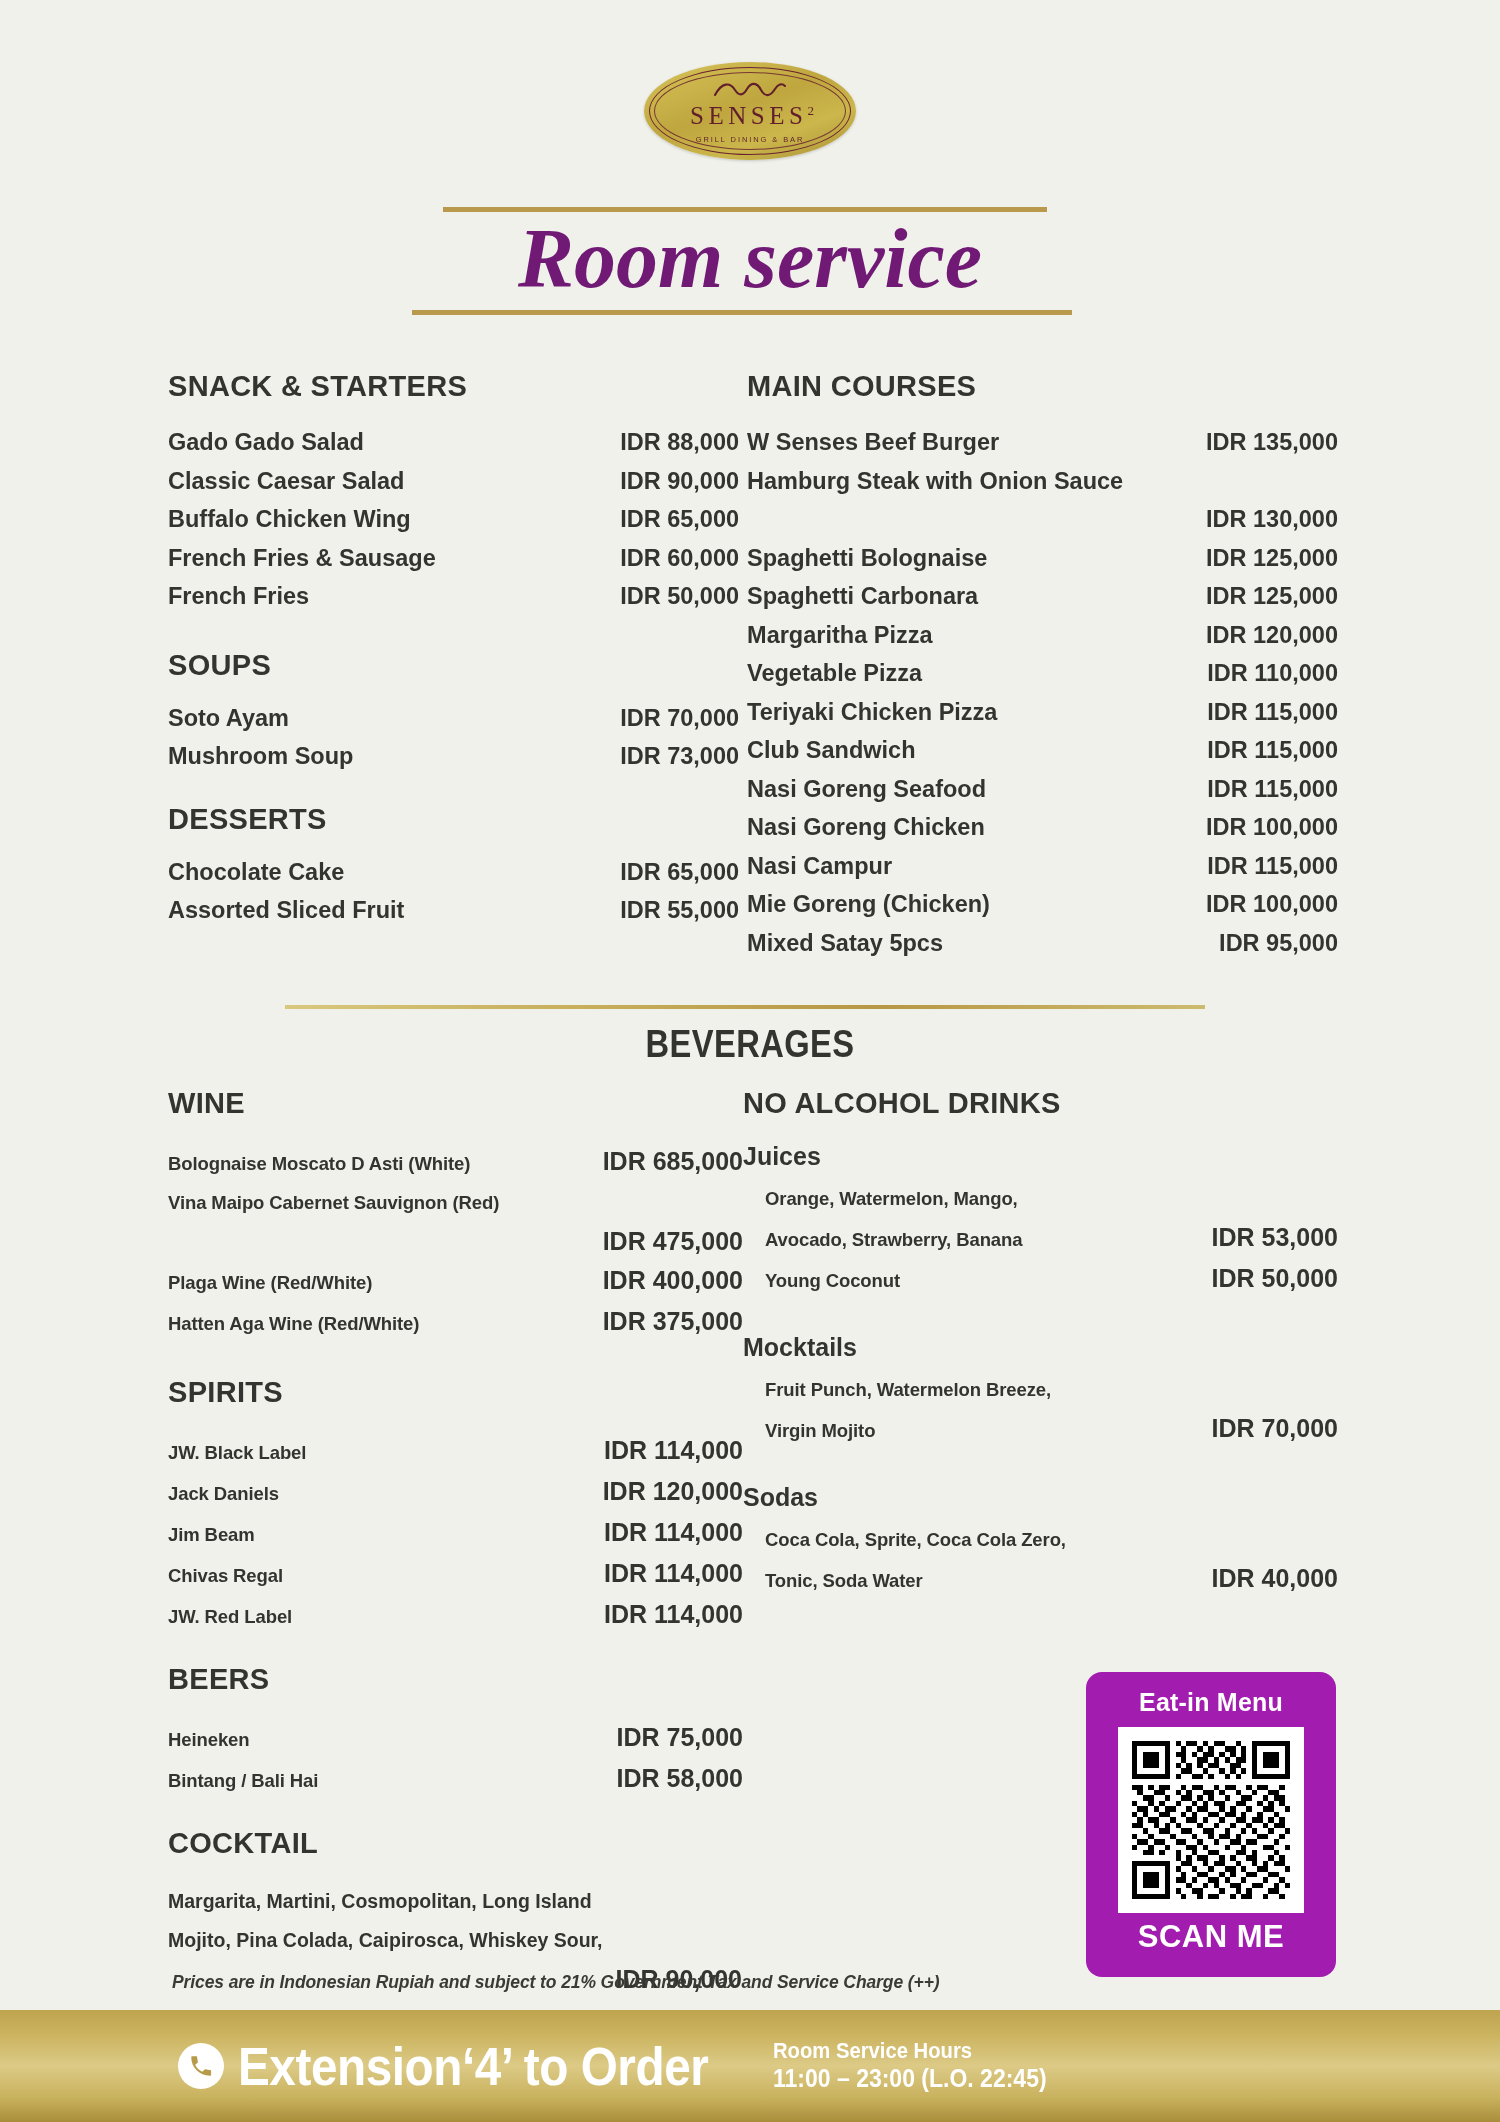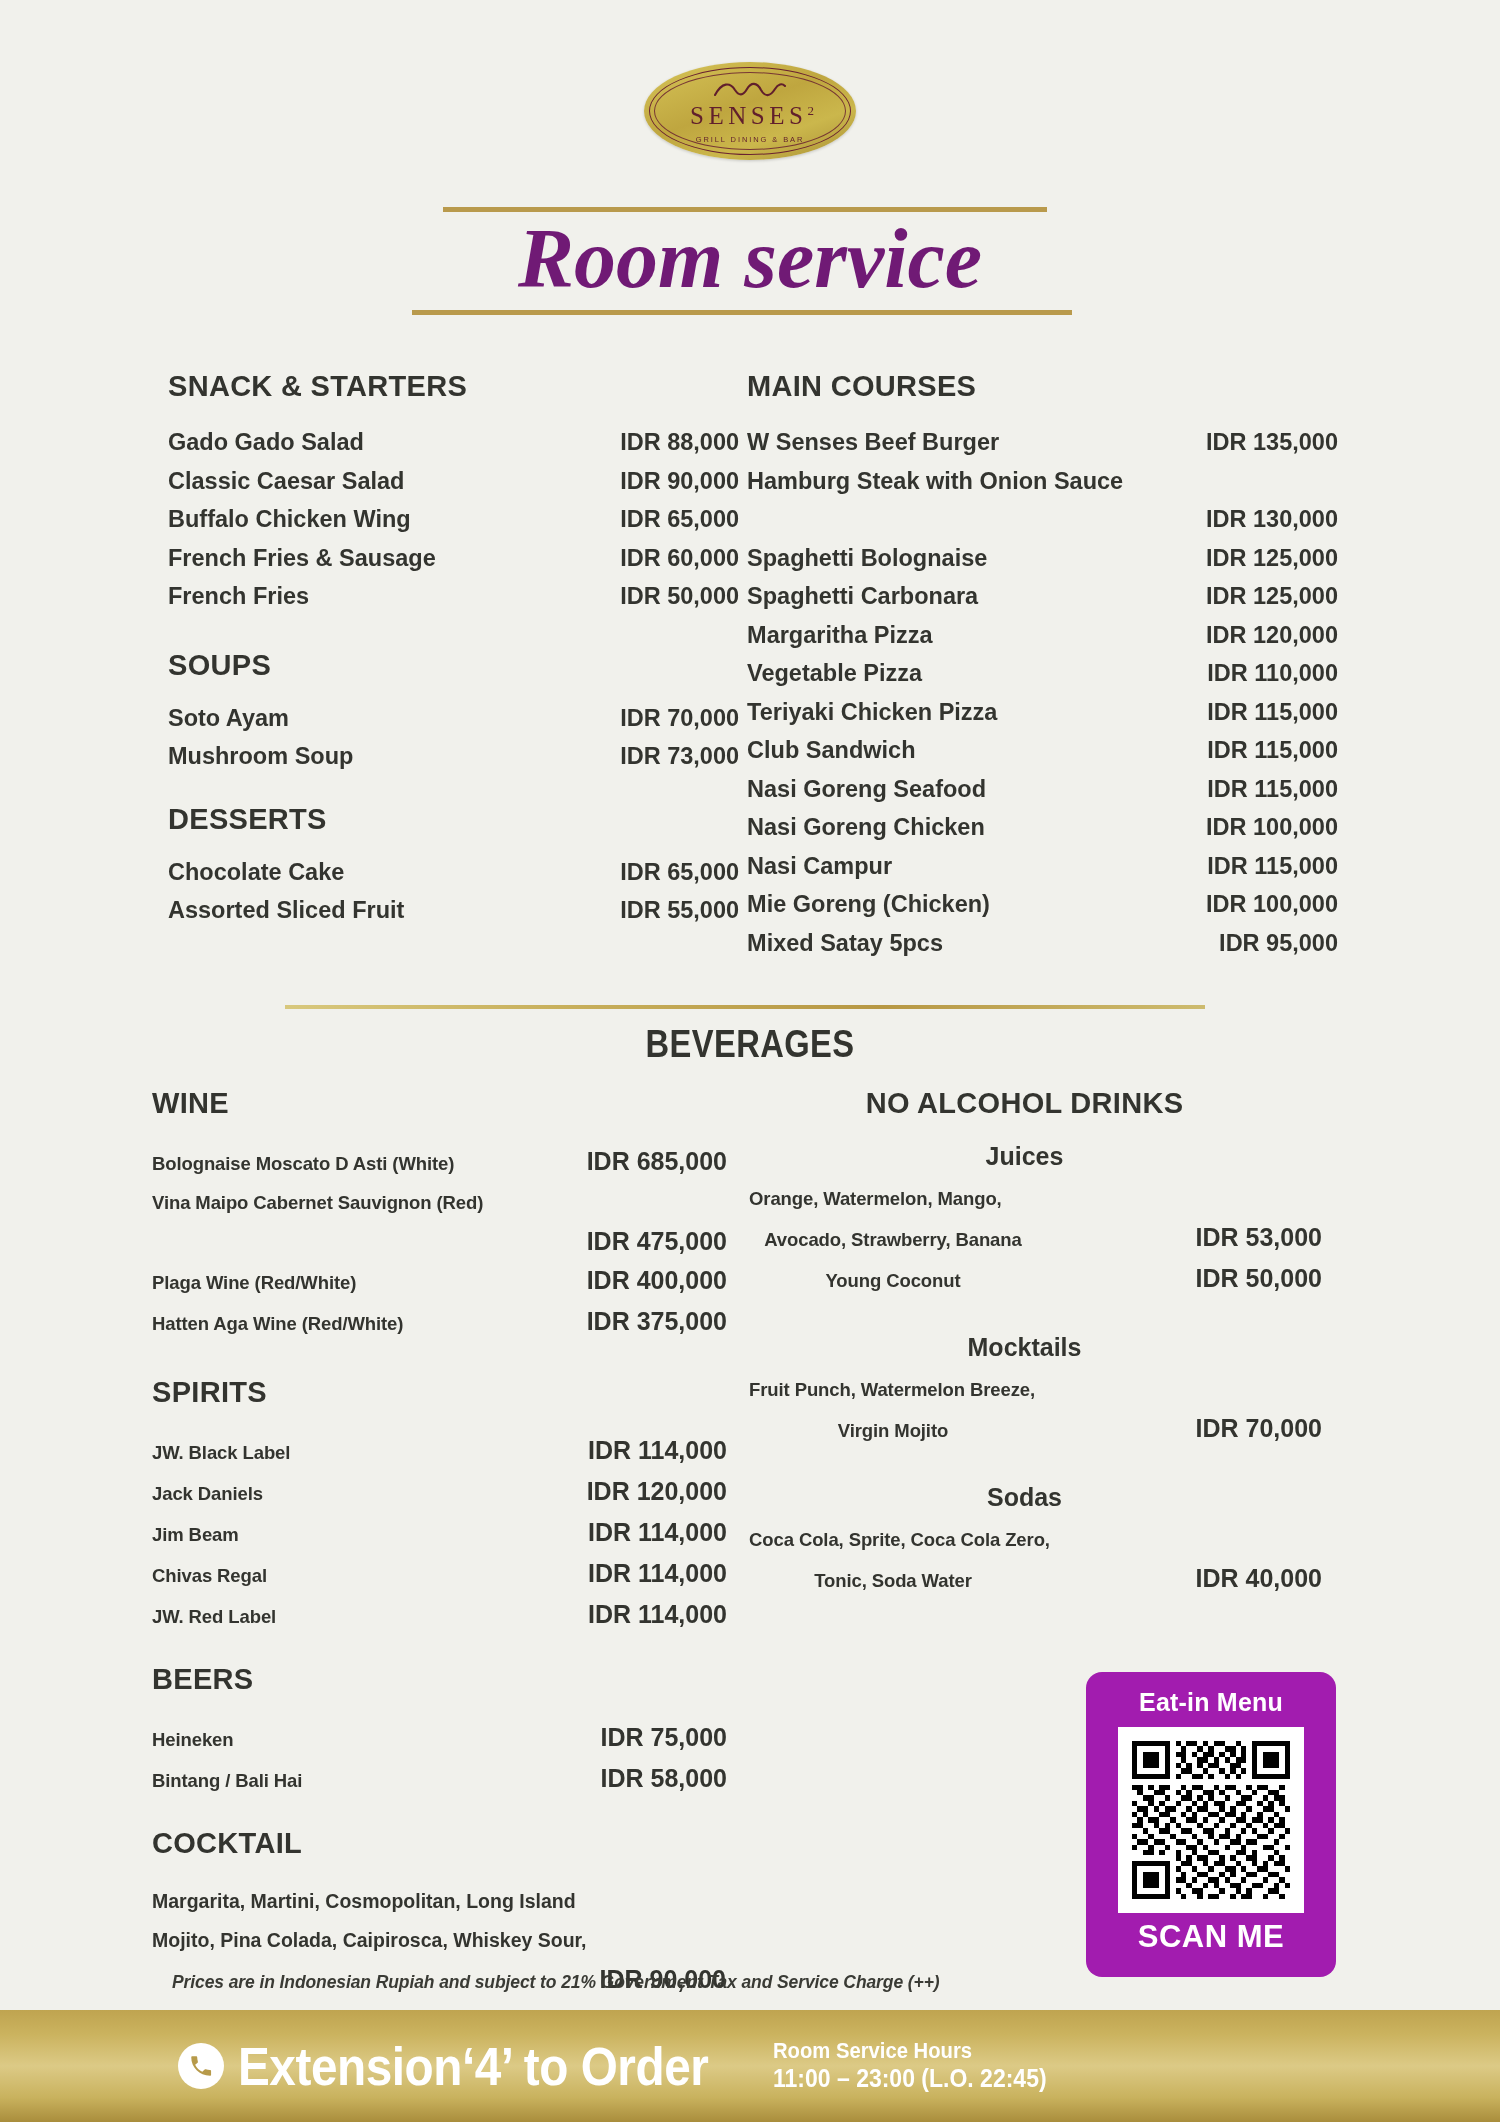--- a/index.html
+++ b/index.html
@@ -156,26 +156,26 @@
     font-size: 38px;
     font-weight: 700;
     letter-spacing: .5px;
     transform: scaleX(.86);
   }
 
   
   .bev-grid {
     position: absolute;
     top: 1087px;
-    left: 152px;
+    left: 168px;
     width: 1170px;
     display: flex;
   }
   .bcol-left  { width: 575px; }
-  .bcol-right { width: 595px; text-align: center; }
+  .bcol-right { width: 595px; }
 
   .bev-head {
     font-size: 29px;
     font-weight: 700;
     letter-spacing: .3px;
     margin-bottom: 22px;
   }
   .sub-head {
     font-size: 25px;
     font-weight: 700;

